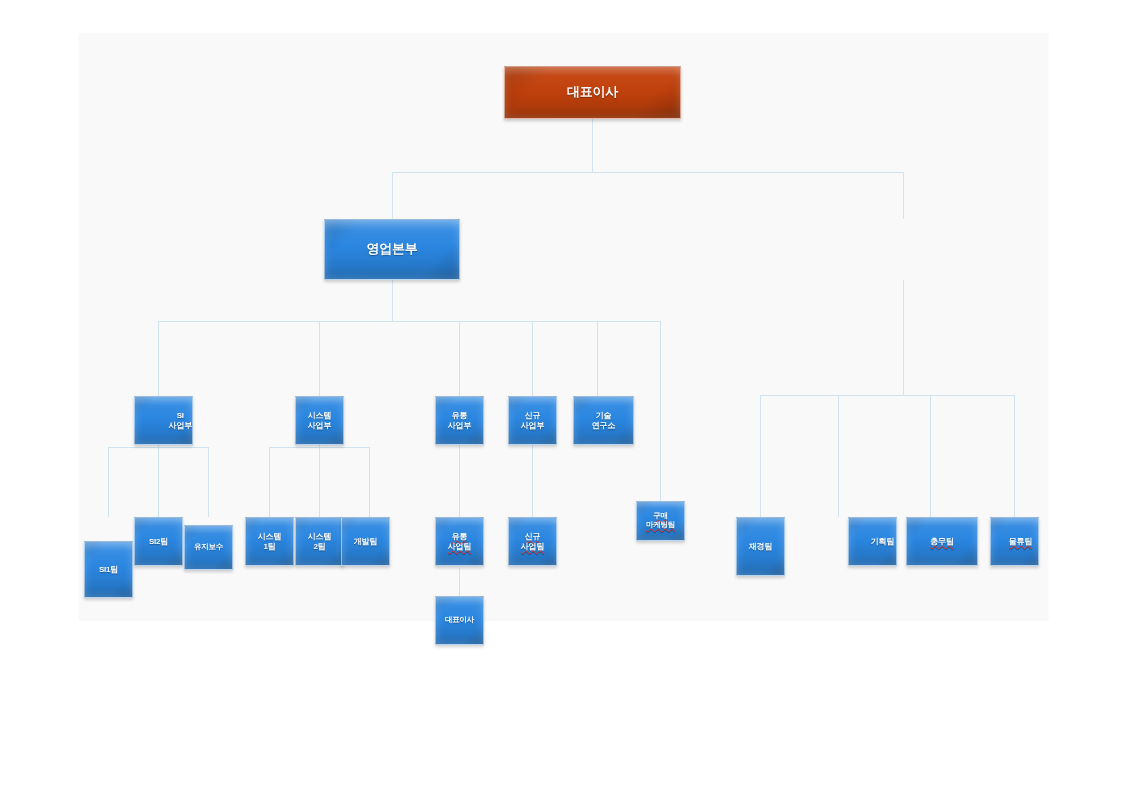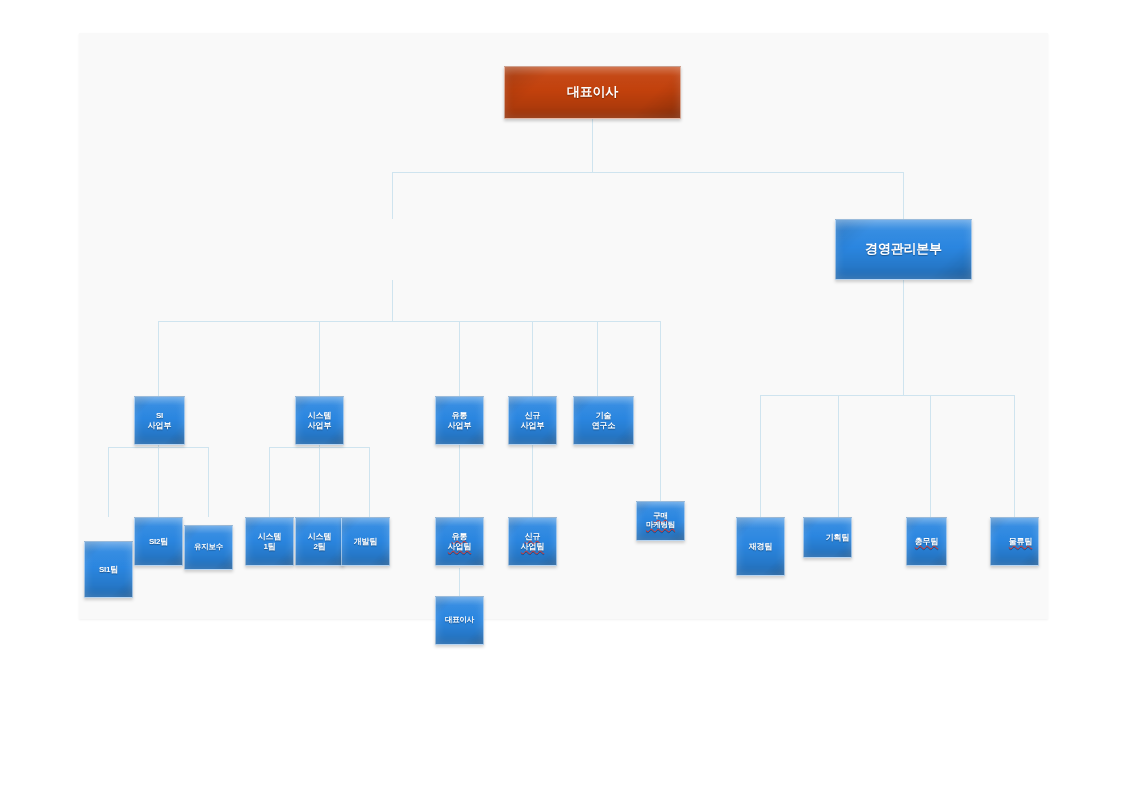--- a/index.html
+++ b/index.html
@@ -136,26 +136,26 @@
   <div class="line h" style="left:681px; top:362px; width:254px;"></div>
   <div class="line v" style="left:681px; top:362px; height:122px;"></div>
   <div class="line v" style="left:759px; top:362px; height:122px;"></div>
   <div class="line v" style="left:851px; top:362px; height:122px;"></div>
   <div class="line v" style="left:935px; top:362px; height:122px;"></div>
 
   <div class="node ceo size-l" style="left:425px; top:33px; width:177px; height:53px;">
     <span class="label">대표이사</span>
   </div>
 
-
-  <div class="node size-l" style="left:756px; top:186px; width:137px; height:61px;">
-    <span class="label">경영관리본부</span>
-  </div>
-
-  <div class="node size-m" style="left:55px; top:363px; width:51px; height:49px;">
+  <div class="node size-l" style="left:245px; top:186px; width:136px; height:61px;">
+    <span class="label">영업본부</span>
+  </div>
+
+
+  <div class="node size-m" style="left:55px; top:363px; width:59px; height:49px;justify-content:flex-end;">
     <span class="label">SI
 사업부</span>
   </div>
 
   <div class="node size-m" style="left:216px; top:363px; width:49px; height:49px;">
     <span class="label">시스템
 사업부</span>
   </div>
 
   <div class="node size-m" style="left:356px; top:363px; width:49px; height:49px;">
@@ -215,25 +215,25 @@
 
   <div class="node size-s" style="left:557px; top:468px; width:49px; height:40px;">
     <span class="label spell">구매
 마케팅팀</span>
   </div>
 
   <div class="node size-m" style="left:657px; top:484px; width:49px; height:59px;">
     <span class="label">재경팀</span>
   </div>
 
-  <div class="node size-m" style="left:724px; top:484px; width:49px; height:41px;padding-left:20px;">
+  <div class="node size-m" style="left:769px; top:484px; width:49px; height:49px;padding-left:20px;">
     <span class="label">기획팀</span>
   </div>
 
-  <div class="node size-m" style="left:827px; top:484px; width:41px; height:49px;">
+  <div class="node size-m" style="left:827px; top:484px; width:72px; height:49px;">
     <span class="label spell">총무팀</span>
   </div>
 
   <div class="node size-m" style="left:911px; top:484px; width:49px; height:49px;padding-left:12px;">
     <span class="label spell">물류팀</span>
   </div>
 
 </div>
 
 </body></html>

